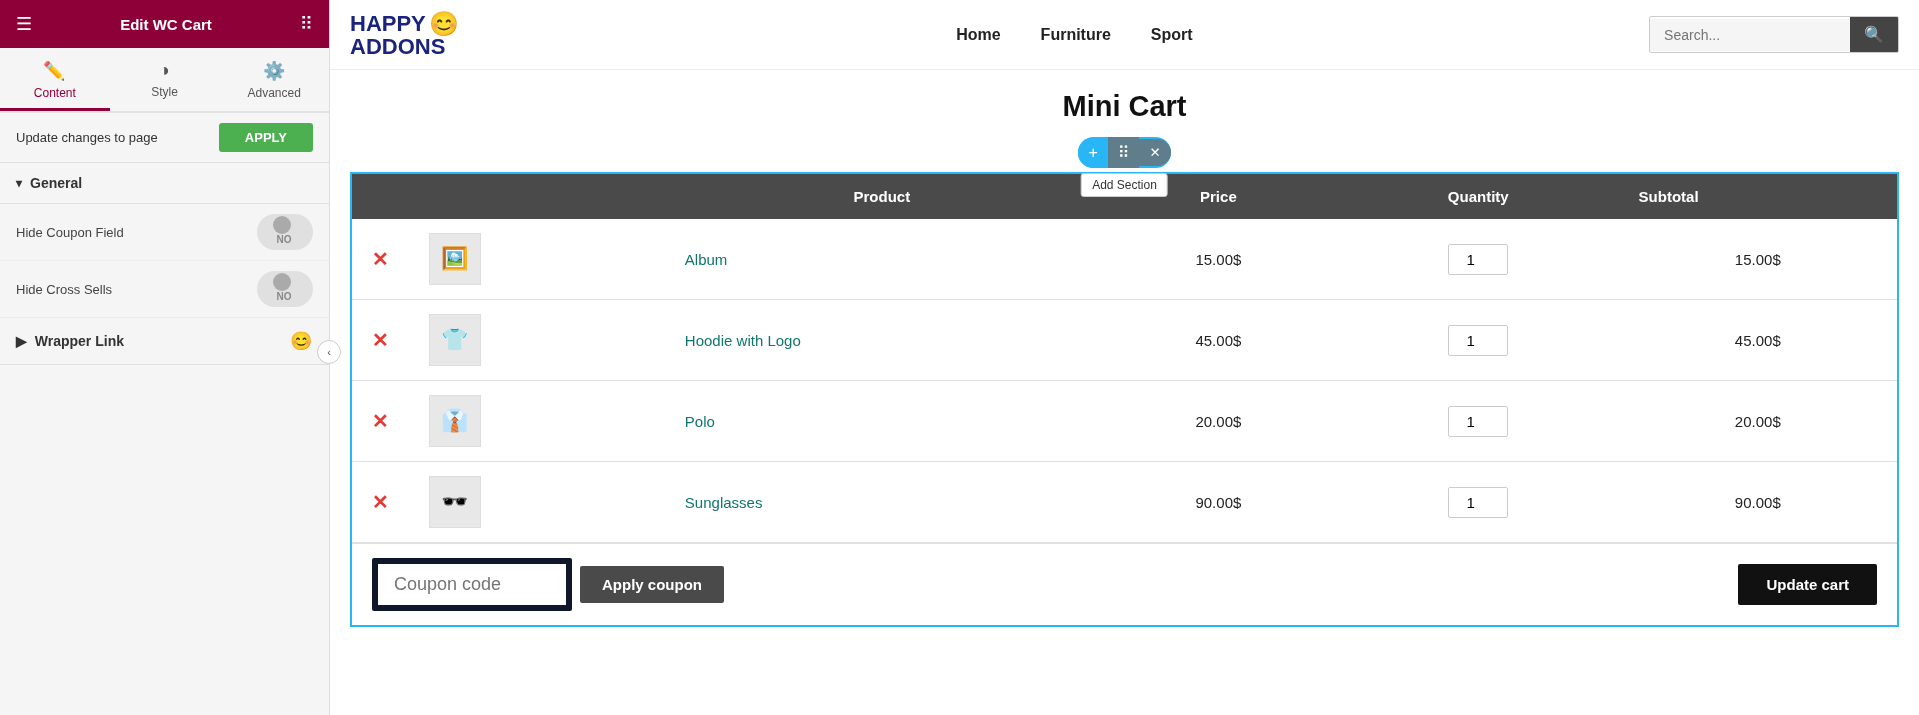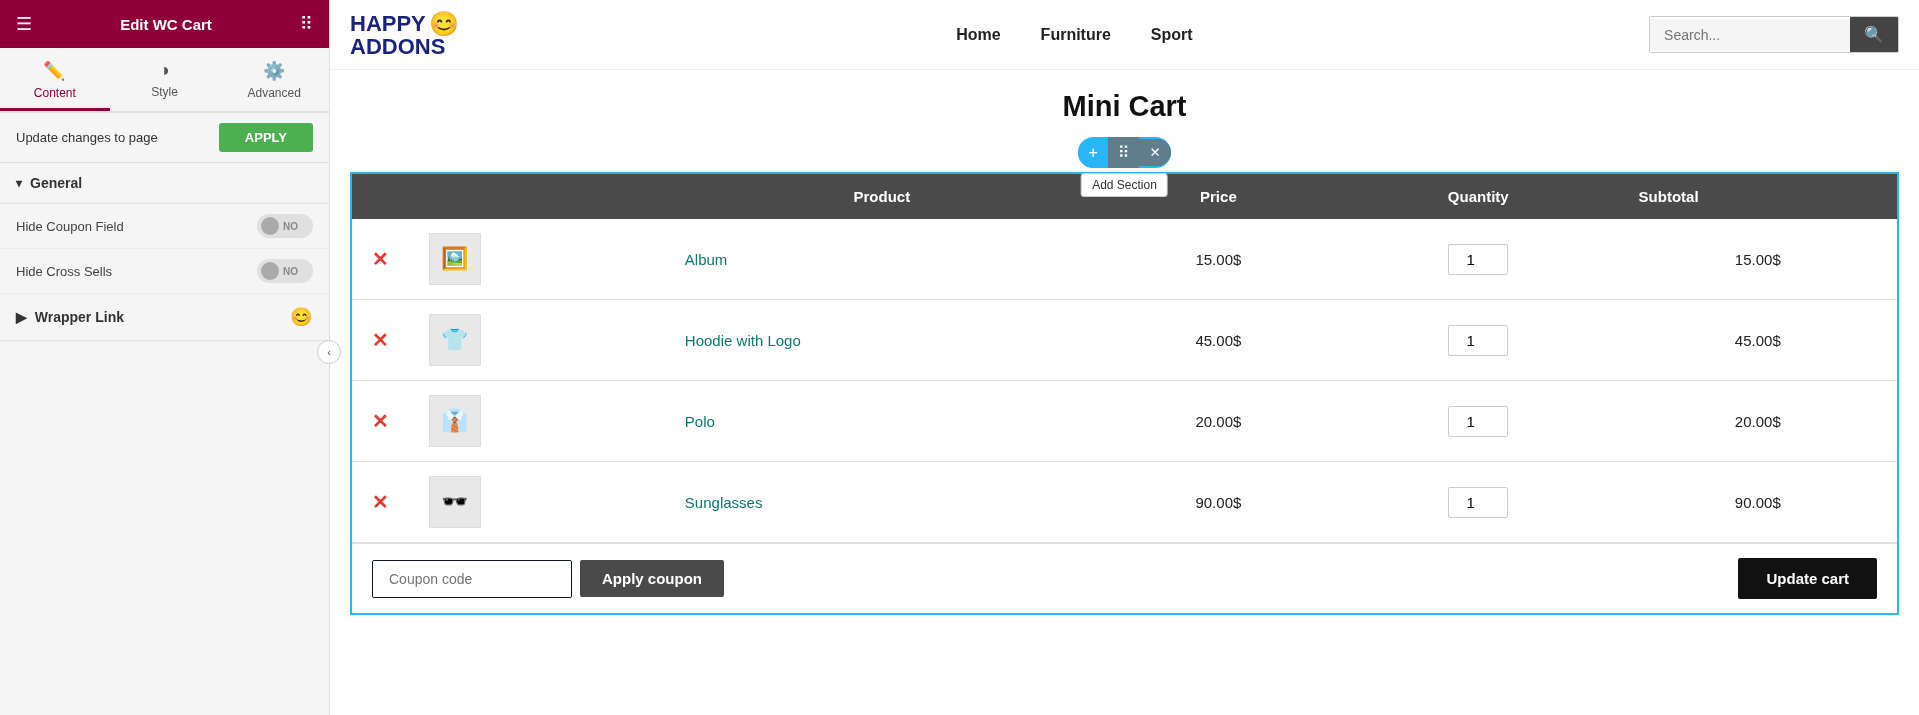--- a/index.html
+++ b/index.html
@@ -104,23 +104,24 @@
     
     .toggle {
       display: flex;
       align-items: center;
       background: #e0e0e0;
       border-radius: 20px;
       padding: 2px 6px 2px 4px;
       font-size: 10px;
       color: #888;
       width: 56px;
-      height: 24px;
+      height: 36px;
       position: relative;
       cursor: pointer;
+      flex-direction: column;
     }
     .toggle-circle {
       width: 18px;
       height: 18px;
       background: #aaa;
       border-radius: 50%;
       margin-right: 4px;
     }
     .toggle-text { font-size: 10px; color: #888; font-weight: bold; }
 
@@ -338,23 +339,23 @@
 
     .cart-bottom-row {
       display: flex;
       align-items: center;
       justify-content: space-between;
       padding: 14px 20px;
       border-top: 1px solid #e0e0e0;
     }
     .coupon-area { display: flex; align-items: center; gap: 8px; }
     .coupon-input {
-      border: 1px solid #0f172a;
+      border: 6px solid #0f172a;
       padding: 10px 16px;
-      font-size: 14px;
+      font-size: 18px;
       color: #aaa;
       width: 200px;
       border-radius: 2px;
       outline: none;
     }
     .coupon-btn {
       background: #4a4a4a;
       color: white;
       border: none;
       padding: 10px 22px;

